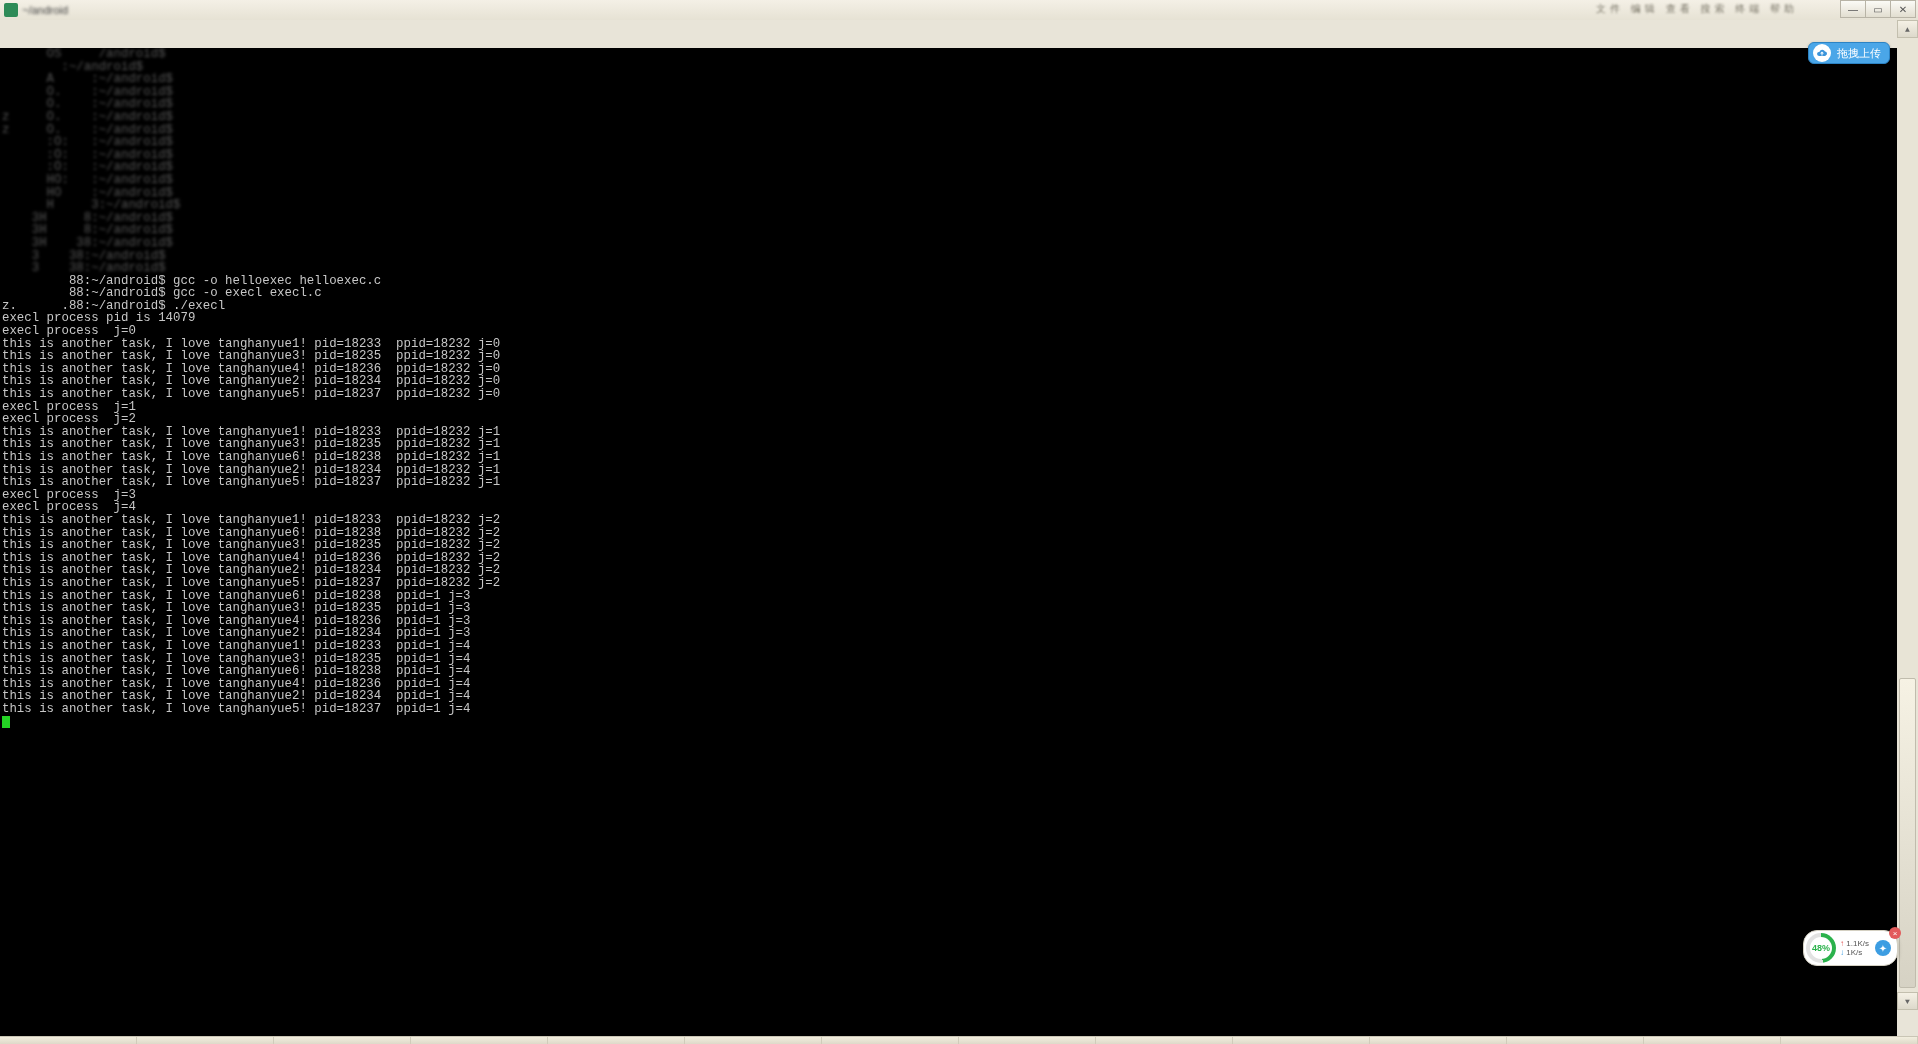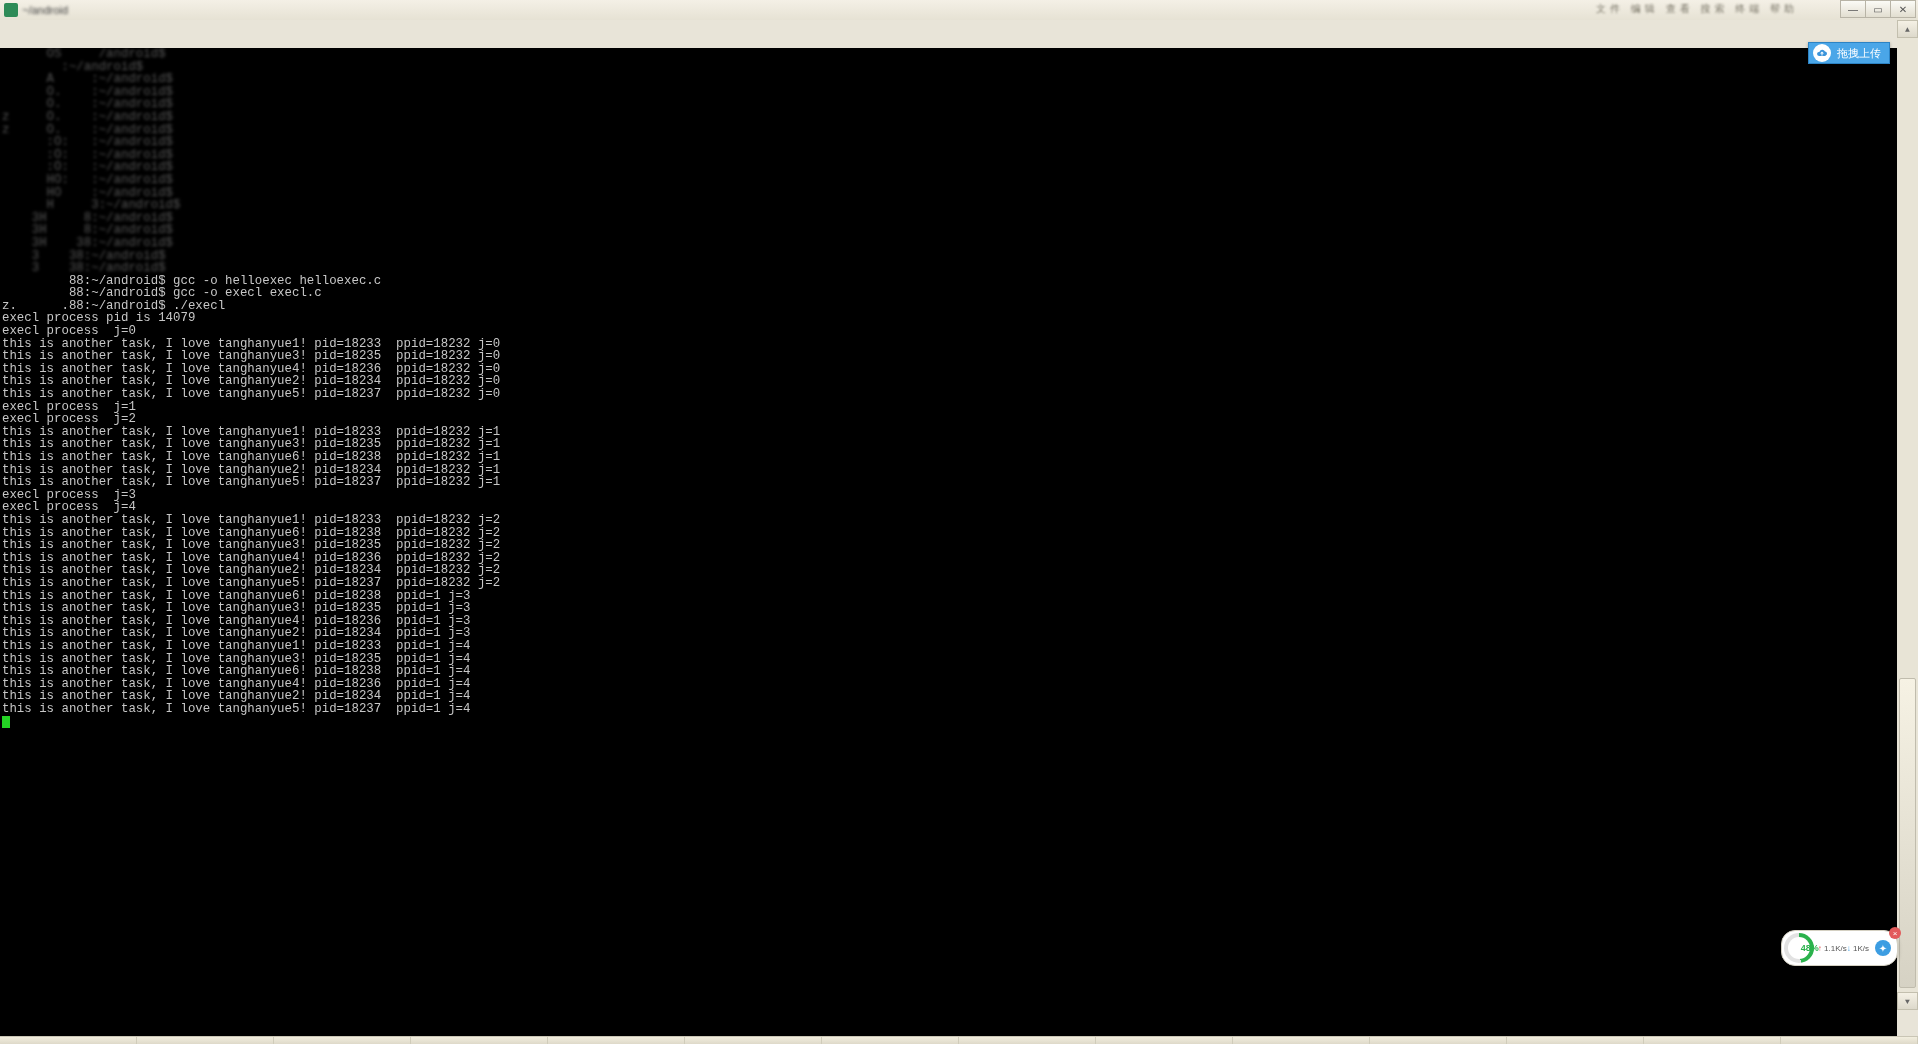--- a/index.html
+++ b/index.html
@@ -16,30 +16,30 @@
   .terminal-wrap { position:relative; width:1918px; height:990px; display:flex; }
   .terminal { background:#000; color:#c7c7c7; width:1897px; height:990px; overflow:hidden; padding:0 2px;margin-top:28px; }
   .scrollbar { width:21px; height:990px; background:#eeeade; display:flex; flex-direction:column; }
   .scr-btn { width:21px; height:18px; background:linear-gradient(#f5f1e5,#ddd9cb); border:1px solid #c3bfae; display:flex; align-items:center; justify-content:center; font-size:8px; color:#666; cursor:pointer;}
   .scr-track { flex:1; background:#e8e4d6; position:relative; }
   .scr-thumb { position:absolute; left:2px; width:17px; background:linear-gradient(#f6f2e4,#d6d2c4); border:1px solid #c0bcad; border-radius:2px; }
   .line { white-space:pre; font-size:12.4px; line-height:12.6px; letter-spacing:0; }
   .smudge { color:#555; filter:blur(1.4px); }
   .cursor { display:inline-block; width:8px; height:12px; background:#24d424; vertical-align:bottom; }
   
-  .upload-pill { position:absolute; top:22px; right:28px; height:22px; display:flex; align-items:center; background:#4aa6e8; border:1px solid #2c83c4; border-radius:0; padding:0 8px 0 4px; gap:6px; box-shadow:0 1px 3px rgba(0,0,0,.3); cursor:pointer;}
+  .upload-pill { position:absolute; top:22px; right:28px; height:22px; display:flex; align-items:center; background:#4aa6e8; border:1px solid #2c83c4; border-radius:6px; padding:0 8px 0 4px; gap:6px; box-shadow:0 1px 3px rgba(0,0,0,.3); cursor:pointer;}
   .upload-ico { width:18px; height:18px; border-radius:50%; background:#fff; display:flex; align-items:center; justify-content:center; }
   .upload-ico svg { width:12px; height:12px; fill:#3b94da; }
   .upload-txt { color:#fff; font:11px "Microsoft YaHei",sans-serif; }
   
   .netmon { position:absolute; right:20px; bottom:44px; display:flex; align-items:center; background:#fff; border:1px solid #d4d0c2; border-radius:14px; padding:2px 6px 2px 2px; box-shadow:0 1px 4px rgba(0,0,0,.25); gap:4px; }
-  .netmon .gauge { width:30px; height:30px; border-radius:50%; background:conic-gradient(#2bb24c 0 48%, #e2e2e2 48% 100%); display:flex; align-items:center; position:relative;padding-left:17px;}
+  .netmon .gauge { width:30px; height:30px; border-radius:50%; background:conic-gradient(#2bb24c 0 48%, #e2e2e2 48% 100%); display:flex; align-items:center; justify-content:center; position:relative;}
   .netmon .gauge::after { content:""; position:absolute; inset:4px; border-radius:50%; background:#fff;}
   .netmon .gauge-label { position:relative; z-index:1; font:9px sans-serif; color:#2bb24c; font-weight:bold;}
-  .netrates { display:flex; font:8px sans-serif; color:#555; line-height:9px;}
+  .netrates { display:flex; flex-direction:column; font:8px sans-serif; color:#555; line-height:9px;}
   .netrates span::before { content:"↑ "; color:#e25b5b;}
   .netrates span.dn::before { content:"↓ "; color:#3c9de2;}
   .netmon .accel { width:16px; height:16px; border-radius:50%; background:#3c9de2; display:flex; align-items:center; justify-content:center; color:#fff; font:10px sans-serif; margin-left:2px;}
   .netmon .close { position:absolute; top:-4px; right:-4px; width:12px; height:12px; border-radius:50%; background:#e25b5b; color:#fff; font:8px sans-serif; display:flex; align-items:center; justify-content:center; cursor:pointer;}
   
   .taskbar { position:absolute; left:0; bottom:0; width:1918px; height:8px; background:linear-gradient(#f2eede,#ded9c9); border-top:1px solid #c9c5b5; display:flex;}
   .taskbar .seg { flex:1; border-right:1px solid #d0ccba; }
 </style>
 </head>
 <body>

